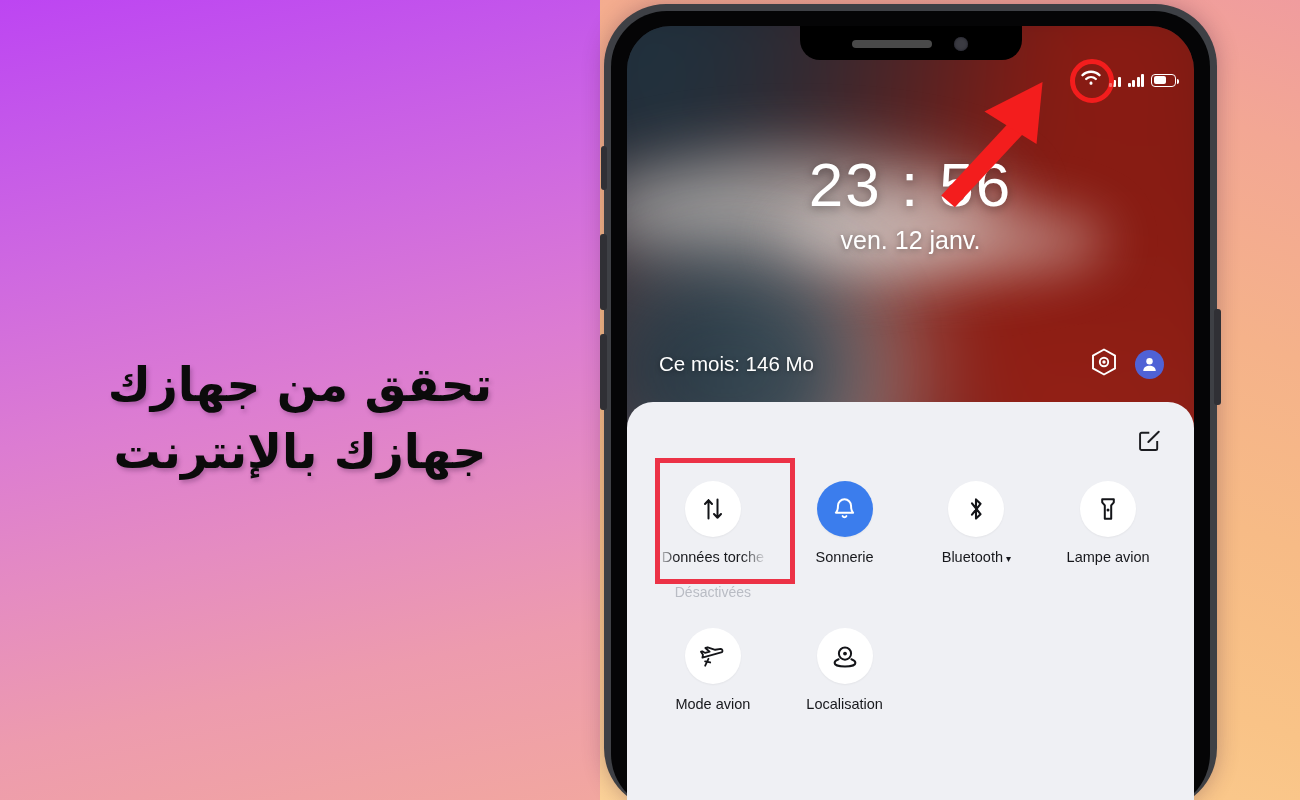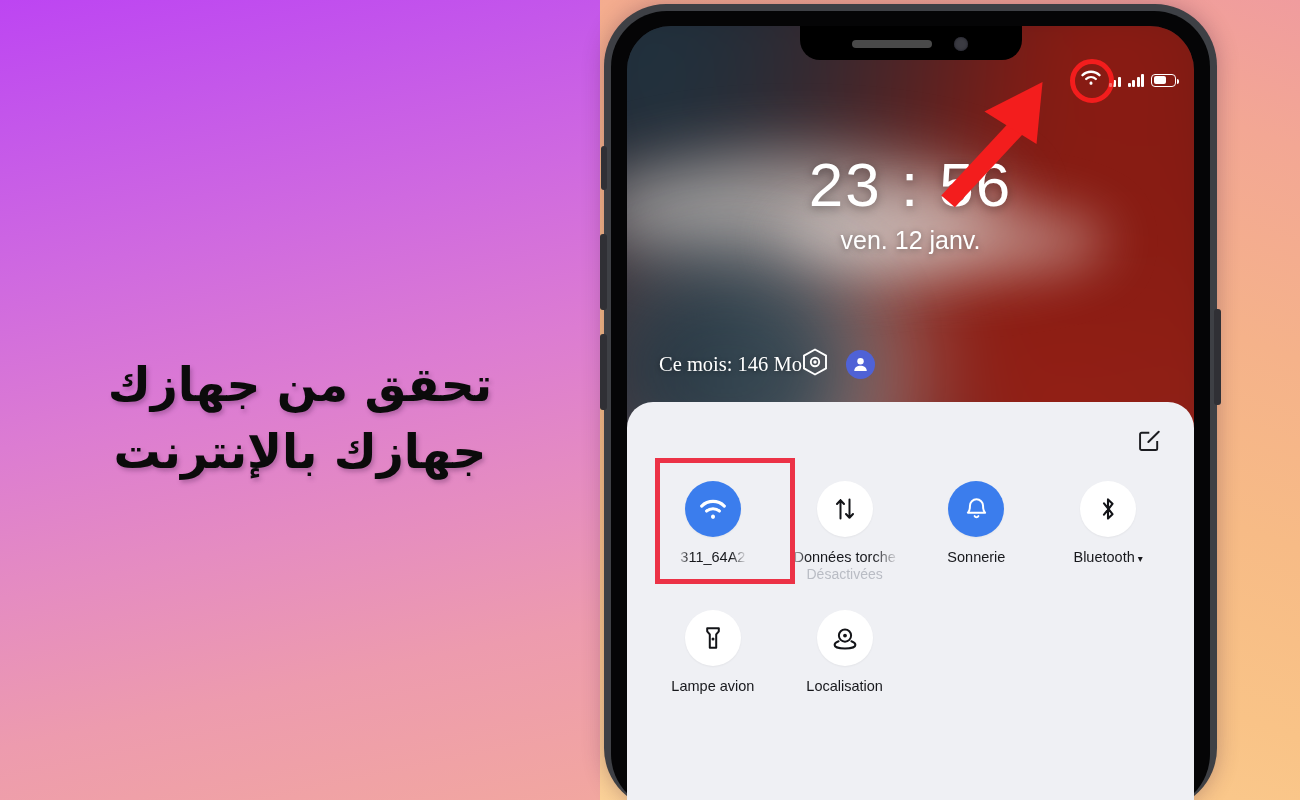--- a/index.html
+++ b/index.html
@@ -143,23 +143,22 @@
     text-shadow:0 1px 6px rgba(0,0,0,0.4);
   }
 
   
   .arrow{ position:absolute; left:0; top:0; width:100%; height:100%;
           pointer-events:none; z-index:10; }
 
   
   .usage{
     position:absolute; left:0; right:0; top:322px; z-index:6;
-    display:flex; align-items:center; 
+    display:flex; align-items:center; justify-content:space-between;
     padding:0 30px 0 32px;
-    font-family:Liberation Serif, serif;
   }
   .usage-label{
     color:#fff; font-size:20.5px; font-weight:400;
     text-shadow:0 1px 5px rgba(0,0,0,0.4);
   }
   .usage-icons{ display:flex; align-items:center; gap:18px; }
   .avatar{
     width:29px; height:29px; border-radius:50%;
     background:#4f62d6; display:flex; align-items:center; justify-content:center;
   }
@@ -186,21 +185,21 @@
   .tile-ico.on{ background:#3b7ded; }
   .tile-lbl{
     margin-top:12px; font-size:14.5px; color:#17181c; text-align:center;
     white-space:nowrap;
   }
   .tile-lbl.fade{
     -webkit-mask-image:linear-gradient(90deg,rgba(0,0,0,.25) 0%,#000 14%,#000 78%,rgba(0,0,0,.12) 100%);
             mask-image:linear-gradient(90deg,rgba(0,0,0,.25) 0%,#000 14%,#000 78%,rgba(0,0,0,.12) 100%);
   }
   .tile-sub{
-    margin-top:1px; font-size:14px; color:#b9bcc4; text-align:center;
+    margin-top:19px; font-size:14px; color:#b9bcc4; text-align:center;
     white-space:nowrap;
   }
   .tile-caret{ font-size:10px; margin-left:3px; }
 
   .hl-box{
     position:absolute; left:655px; top:458px; width:140px; height:126px;
     border:5px solid #ec3246; z-index:20; pointer-events:none;
   }
 </style>
 </head>
@@ -301,30 +300,20 @@
         <span>
           <svg width="25" height="25" viewBox="0 0 26 26">
             <path d="M21 14.5V21.2a1.6 1.6 0 0 1-1.6 1.6H4.8a1.6 1.6 0 0 1-1.6-1.6V6.6A1.6 1.6 0 0 1 4.8 5h7" fill="none" stroke="#1b1c20" stroke-width="2" stroke-linecap="square"></path>
             <path d="M11.8 14.6 22.6 3.9" fill="none" stroke="#1b1c20" stroke-width="2.1" stroke-linecap="round"></path>
           </svg>
         </span>
       </div>
 
       <div class="tiles">
 
-        <div class="tile">
-          <div class="tile-ico on">
-            <svg width="30" height="23" viewBox="0 0 24 18">
-              <path d="M12 16.4c.9 0 1.6-.8 1.6-1.7s-.7-1.7-1.6-1.7-1.6.8-1.6 1.7.7 1.7 1.6 1.7z" fill="#fff"></path>
-              <path d="M6 9.4a1.2 1.2 0 0 0 .1 1.8 1.2 1.2 0 0 0 1.7-.1 6.6 6.6 0 0 1 8.4 0 1.2 1.2 0 0 0 1.7.1 1.2 1.2 0 0 0 .1-1.8 9 9 0 0 0-12 0z" fill="#fff"></path>
-              <path d="M2.1 5.3a1.2 1.2 0 0 0 0 1.8 1.2 1.2 0 0 0 1.7 0 11.6 11.6 0 0 1 16.4 0 1.2 1.2 0 0 0 1.7 0 1.2 1.2 0 0 0 0-1.8 14 14 0 0 0-19.8 0z" fill="#fff"></path>
-            </svg>
-          </div>
-          <div class="tile-lbl fade">311_64A2</div>
-        </div>
 
         <div class="tile">
           <div class="tile-ico">
             <svg width="26" height="28" viewBox="0 0 26 28">
               <path d="M8.5 23.5 V5.2 M8.5 5.2 L5 9 M8.5 5.2 L12 9" fill="none" stroke="#131418" stroke-width="2" stroke-linecap="round" stroke-linejoin="round"></path>
               <path d="M17.5 4.5 V22.8 M17.5 22.8 L21 19 M17.5 22.8 L14 19" fill="none" stroke="#131418" stroke-width="2" stroke-linecap="round" stroke-linejoin="round"></path>
             </svg>
           </div>
           <div class="tile-lbl fade">Données torche</div>
           <div class="tile-sub">Désactivées</div>
@@ -355,20 +344,30 @@
           <div class="tile-ico">
             <svg width="22" height="28" viewBox="0 0 20 28">
               <path d="M4.2 4.2h11.6v3.1l-2.6 3.1v13.4H6.8V10.4L4.2 7.3z" fill="none" stroke="#131418" stroke-width="2" stroke-linejoin="round"></path>
               <circle cx="10" cy="15" r="1.5" fill="#131418"></circle>
             </svg>
           </div>
           <div class="tile-lbl">Lampe avion</div>
         </div>
 
 
+        <div class="tile">
+          <div class="tile-ico">
+            <svg width="27" height="25" viewBox="0 0 28 26">
+              <path d="M3.5 14.2 L24 8.4 a2.1 2.1 0 0 0-1.4-3.3 L16.8 6 L9 3.4 L6.6 4.1 l4.4 3.9 L6.4 9.3 L3.4 7.6 L2 8 l2.1 3.1z" fill="none" stroke="#131418" stroke-width="1.9" stroke-linejoin="round"></path>
+              <path d="M9.8 15.4 L6.4 22.6" fill="none" stroke="#131418" stroke-width="1.9" stroke-linecap="round"></path>
+              <path d="M6.3 18 L11.6 19.2" fill="none" stroke="#131418" stroke-width="1.9" stroke-linecap="round"></path>
+            </svg>
+          </div>
+          <div class="tile-lbl">Mode avion</div>
+        </div>
 
         <div class="tile">
           <div class="tile-ico">
             <svg width="26" height="26" viewBox="0 0 26 26">
               <circle cx="13" cy="10.6" r="6.1" fill="none" stroke="#131418" stroke-width="2"></circle>
               <circle cx="13" cy="10.6" r="1.9" fill="#131418"></circle>
               <path d="M6.6 16.3 C4 17.2 2.6 18.5 2.6 19.9 c0 2.2 4.6 3.6 10.4 3.6 s10.4-1.4 10.4-3.6 c0-1.4-1.4-2.7-4-3.6" fill="none" stroke="#131418" stroke-width="2" stroke-linecap="round"></path>
             </svg>
           </div>
           <div class="tile-lbl">Localisation</div>

